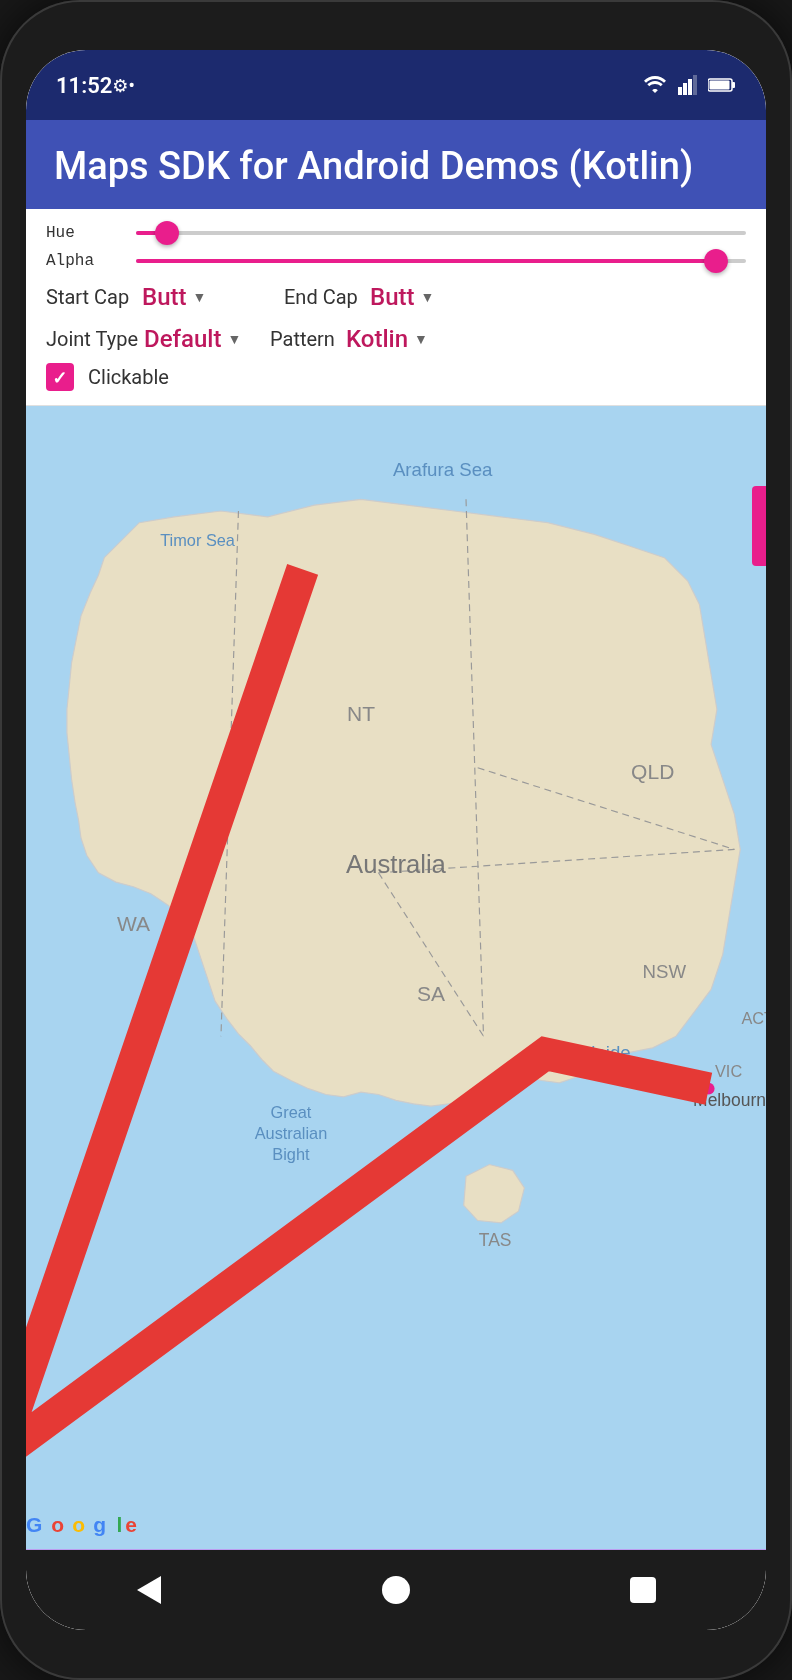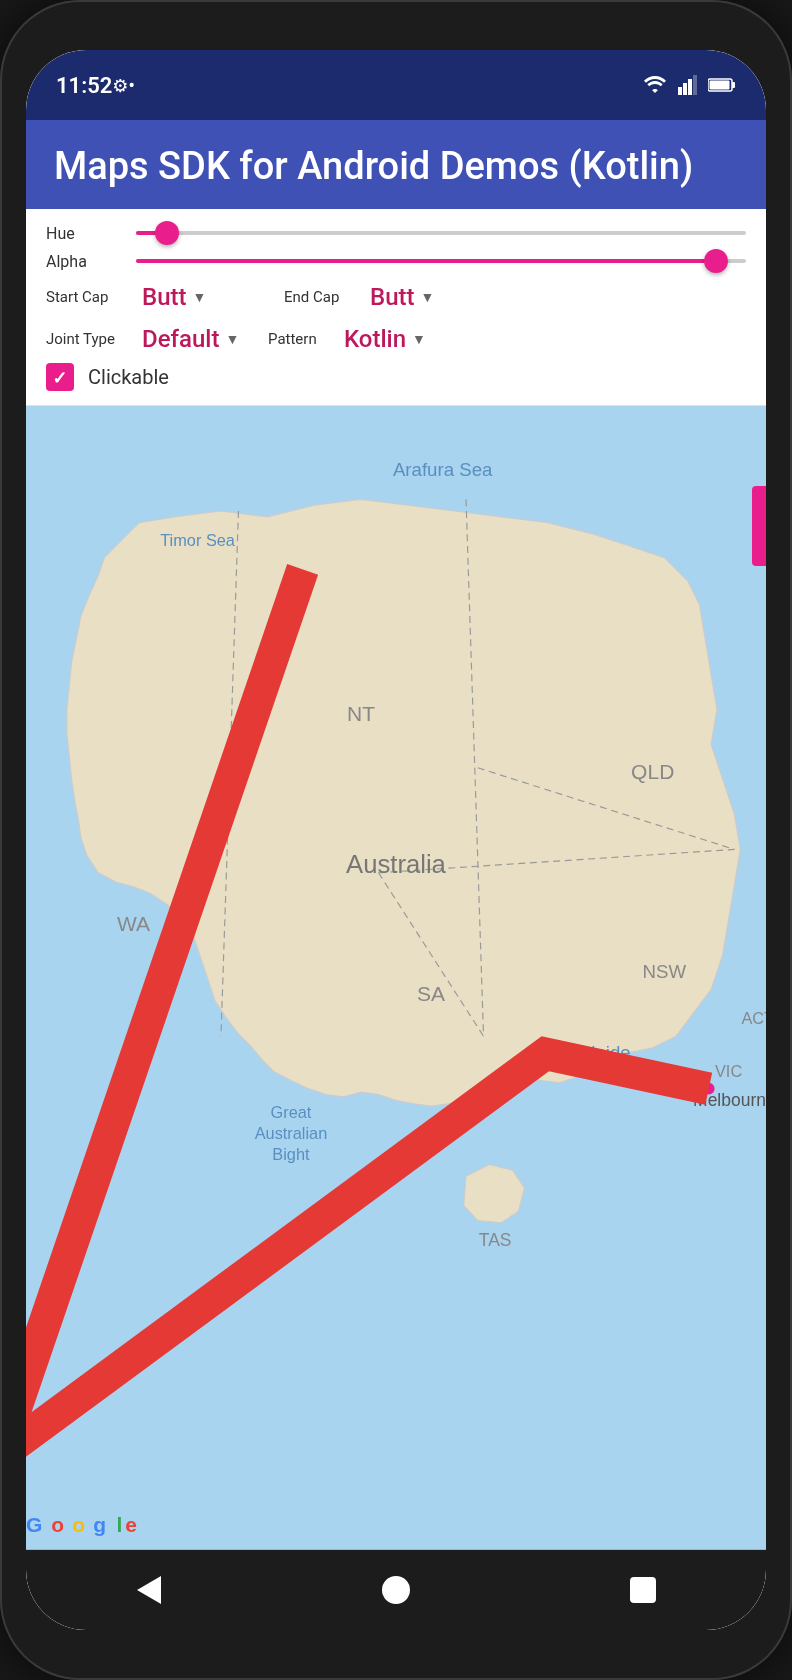--- a/index.html
+++ b/index.html
@@ -94,20 +94,21 @@
       display: flex;
       align-items: center;
       margin-bottom: 8px;
       gap: 10px;
     }
     .slider-label {
       width: 80px;
       font-size: 16px;
       color: #333;
       flex-shrink: 0;
+      font-family: Liberation Mono, monospace;
     }
     .slider-container {
       flex: 1;
       height: 20px;
       display: flex;
       align-items: center;
       position: relative;
     }
     .slider-track {
       width: 100%;
@@ -132,21 +133,21 @@
       box-shadow: 0 2px 4px rgba(0,0,0,0.3);
     }
 
     .dropdown-row {
       display: flex;
       align-items: center;
       margin-bottom: 6px;
       gap: 6px;
     }
     .dropdown-label {
-      font-size: 15px;
+      font-size: 20px;
       color: #333;
       min-width: 90px;
       flex-shrink: 0;
     }
     .dropdown {
       display: flex;
       align-items: center;
       gap: 6px;
       background: #fff;
       border: none;

